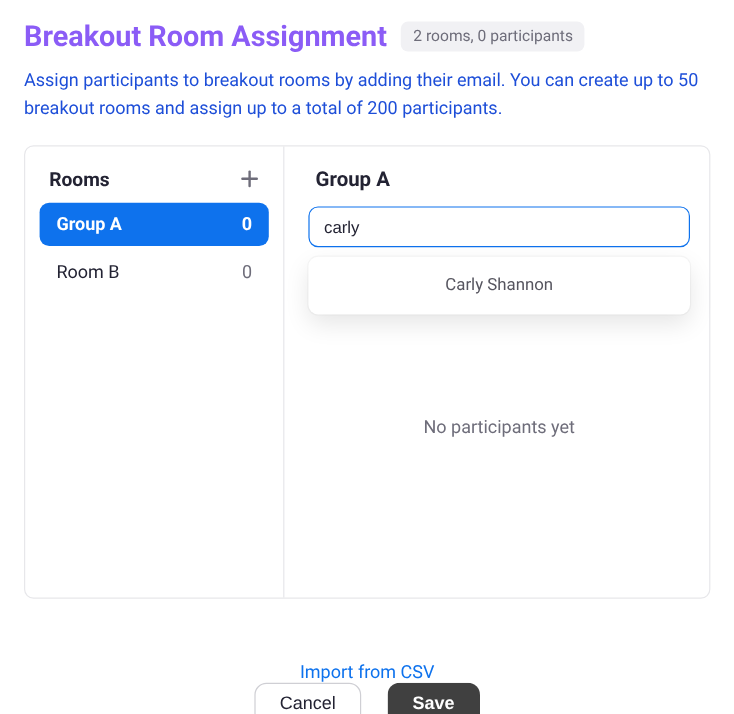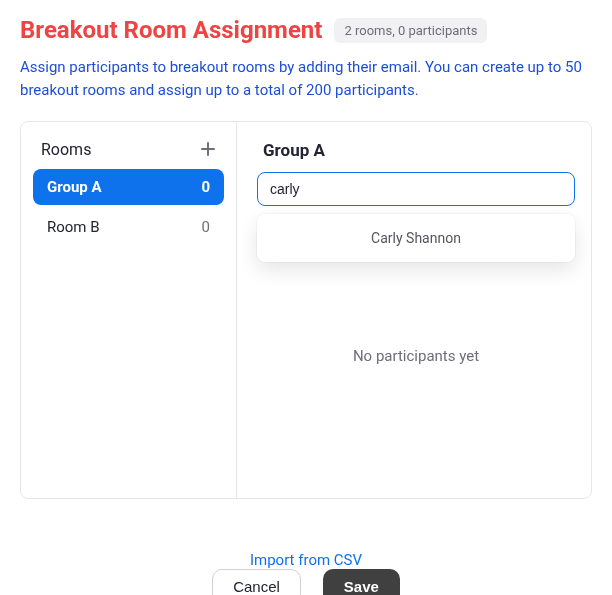--- a/index.html
+++ b/index.html
@@ -14,21 +14,21 @@
   }
   .header {
     display: flex;
     align-items: center;
     gap: 12px;
     margin-bottom: 12px;
   }
   .title {
     font-size: 24px;
     font-weight: 700;
-    color: #ef4444;
+    color: #8b5cf6;
   }
   .summary-pill {
     background: #f1f1f4;
     color: #6e6d7a;
     font-size: 13px;
     padding: 5px 10px;
     border-radius: 6px;
   }
   .desc {
     font-size: 15px;
@@ -49,21 +49,21 @@
     padding: 18px 12px 12px 12px;
   }
   .rooms-header {
     display: flex;
     align-items: center;
     justify-content: space-between;
     padding: 0 8px 10px 8px;
   }
   .rooms-title {
     font-size: 16px;
-    font-weight: 400;
+    font-weight: 700;
     color: #232333;
   }
   .plus-icon {
     color: #6e6d7a;
     display: inline-flex;
     cursor: pointer;
   }
   .room-item {
     display: flex;
     align-items: center;

